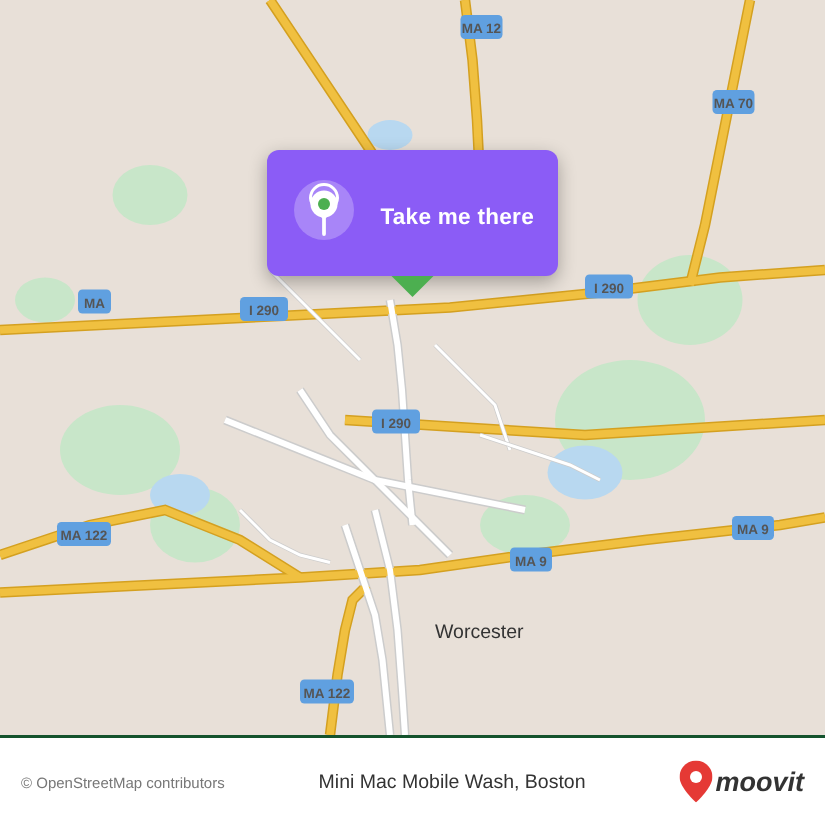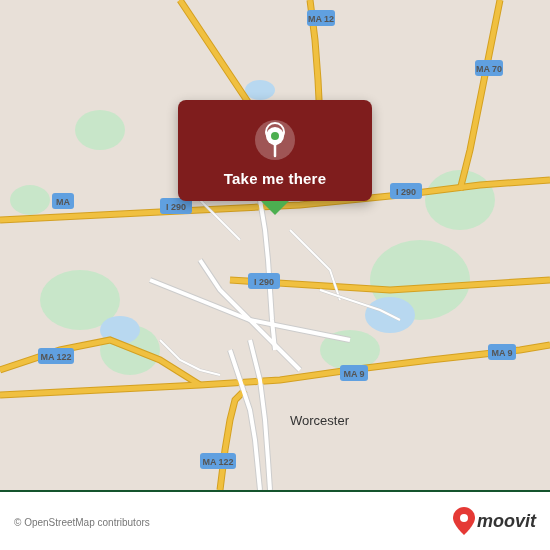--- a/index.html
+++ b/index.html
@@ -26,28 +26,29 @@
       top: 0; left: 0;
       width: 100%; height: 100%;
     }
 
     
     .popup-card {
       position: absolute;
       top: 100px;
       left: 178px;
       width: 194px;
-      background: #7f1d1d;
+      background: #8b5cf6;
       border-radius: 8px;
       display: flex;
-      flex-direction: column;
+      flex-direction: row;
       align-items: center;
       padding: 18px 16px 14px;
       box-shadow: 0 4px 12px rgba(0,0,0,0.3);
       z-index: 10;
+      justify-content: space-between;
     }
     .popup-card::after {
       content: '';
       position: absolute;
       bottom: -14px;
       left: 50%;
       transform: translateX(-50%);
       border-left: 14px solid transparent;
       border-right: 14px solid transparent;
       border-top: 14px solid #4CAF50;
@@ -236,20 +237,23 @@
       <path d="M22 27 L22 38" stroke="white" stroke-width="2.5" stroke-linecap="round"></path>
     </svg>
     <span class="popup-label">Take me there</span>
   </div>
 </div>
 
 <div id="bottom-bar">
   <div>
     <span class="attribution">© OpenStreetMap contributors</span>
   </div>
+  <div>
+    <span class="bottom-info">Mini Mac Mobile Wash, Boston</span>
+  </div>
   <div class="moovit-logo">
 
     <svg class="moovit-pin" viewBox="0 0 22 28" xmlns="http://www.w3.org/2000/svg">
       <path d="M11 0 C5 0 0 5 0 11 C0 18 11 28 11 28 C11 28 22 18 22 11 C22 5 17 0 11 0Z" fill="#e53935"></path>
       <circle cx="11" cy="11" r="4" fill="white"></circle>
     </svg>
     <span class="moovit-text">moovit</span>
   </div>
 </div>
 

